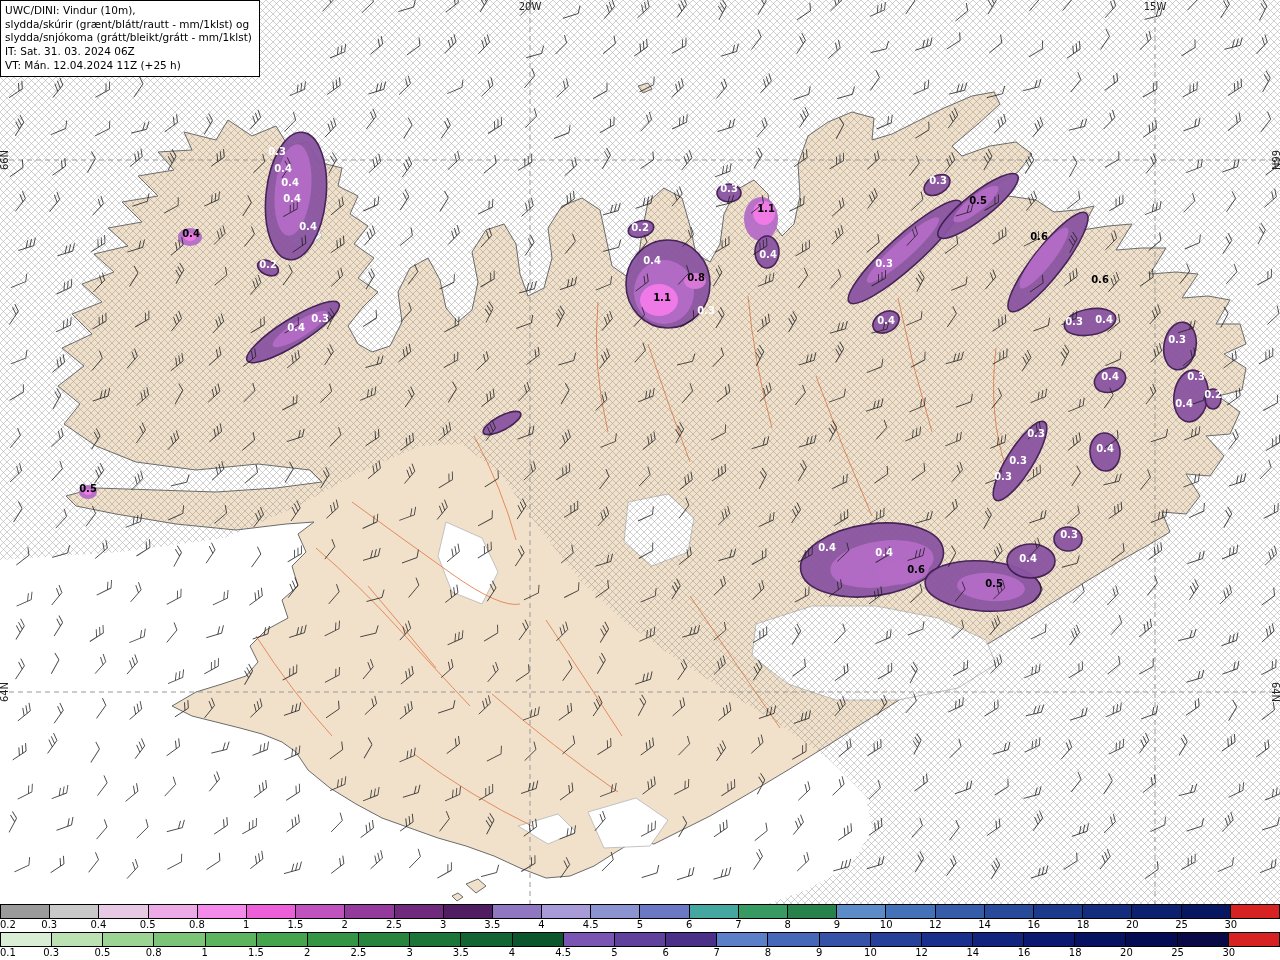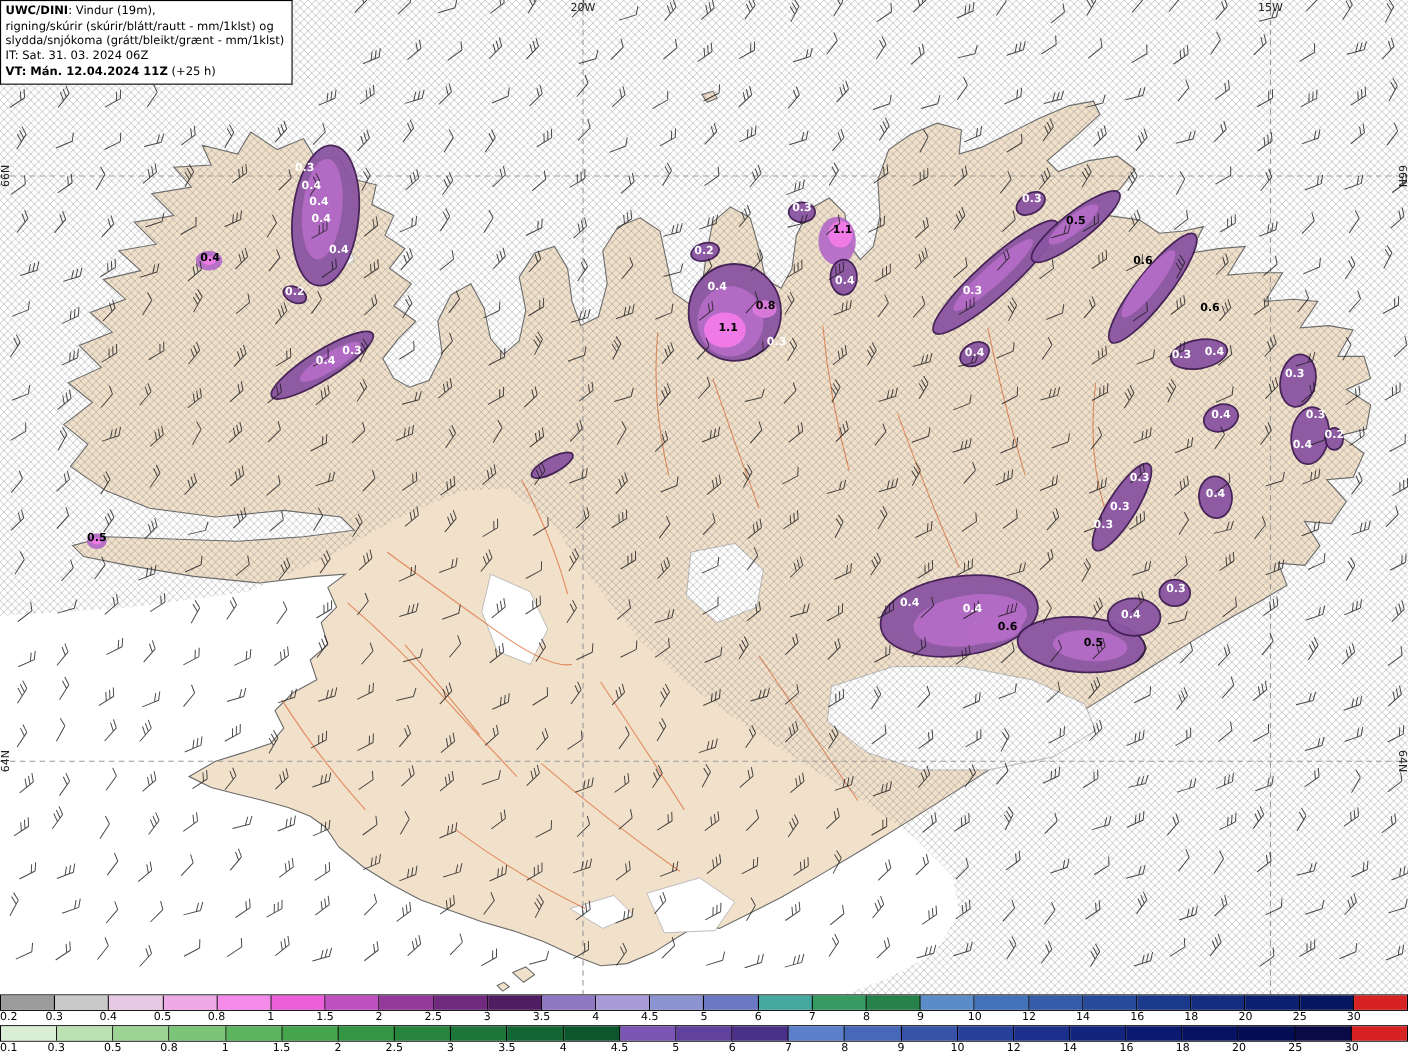--- a/index.html
+++ b/index.html
@@ -16,21 +16,21 @@
   #hatchp path{stroke:var(--hatch);stroke-width:.6;}
   #hatch-region{fill:url(#hatchp);fill-opacity:.55;}
   #graticule line{stroke:#999;stroke-dasharray:5 4;stroke-width:1;}
   #gratlabels text{font-size:10px;fill:#222;font-family:"DejaVu Sans",sans-serif;}
   #barbs path{stroke:var(--barb);fill:none;stroke-width:.9;opacity:.8;}
   #plabels text{font-size:10px;font-weight:600;font-family:"DejaVu Sans",sans-serif;}
   .infobox{
     position:absolute;top:0;left:0;z-index:5;background:#fff;border:1px solid #000;
     padding:3px 7px 4px 4px;font-size:10.5px;line-height:1.3;color:#000;max-width:320px;
   }
-  .infobox .info-line b{font-weight:bold;}
+  .infobox .info-line b{font-weight:normal;}
   .cbars{position:absolute;top:904px;left:0;width:1280px;height:56px;background:#fff;z-index:4;}
   .cbar{position:relative;height:28px;}
   .cbar-cells{display:flex;height:15px;border:1px solid #000;box-sizing:border-box;}
   .cbar-cells .cell{flex:1;border-right:1px solid #000;}
   .cbar-cells .cell:last-child{border-right:none;}
   .cbar-labels{position:relative;height:13px;font-size:10px;color:#000;}
   .cbar-labels span{position:absolute;top:0;transform:translateX(-50%);white-space:nowrap;}
 </style>
 </head>
 <body>
@@ -922,23 +922,23 @@
         <text x="827" y="551" text-anchor="middle" fill="#fff">0.4</text>
         <text x="884" y="556" text-anchor="middle" fill="#fff">0.4</text>
         <text x="916" y="573" text-anchor="middle" fill="#000">0.6</text>
         <text x="994" y="587" text-anchor="middle" fill="#000">0.5</text>
         <text x="1028" y="562" text-anchor="middle" fill="#fff">0.4</text>
         <text x="1069" y="538" text-anchor="middle" fill="#fff">0.3</text>
       </g>
   </svg>
 
   <div class="infobox">
-    <div class="info-line"><b>UWC/DINI</b><span>: Vindur (19m),</span></div>
-    <div class="info-line"><b></b><span>rigning/skúrir (skúrir/blátt/rautt - mm/1klst) og</span></div>
-    <div class="info-line"><b></b><span>slydda/snjókoma (grátt/bleikt/grænt - mm/1klst)</span></div>
+    <div class="info-line"><b>UWC/DINI</b><span>: Vindur (10m),</span></div>
+    <div class="info-line"><b></b><span>slydda/skúrir (grænt/blátt/rautt - mm/1klst) og</span></div>
+    <div class="info-line"><b></b><span>slydda/snjókoma (grátt/bleikt/grátt - mm/1klst)</span></div>
     <div class="info-line"><b></b><span>IT: Sat. 31. 03. 2024 06Z</span></div>
     <div class="info-line"><b>VT: Mán. 12.04.2024 11Z</b><span> (+25 h)</span></div>
   </div>
 
   <div class="cbars">
     <div class="cbar">
       <div class="cbar-cells">
           <div class="cell" style="background: rgb(155, 155, 155);"></div>
           <div class="cell" style="background: rgb(201, 201, 201);"></div>
           <div class="cell" style="background: rgb(232, 201, 228);"></div>

